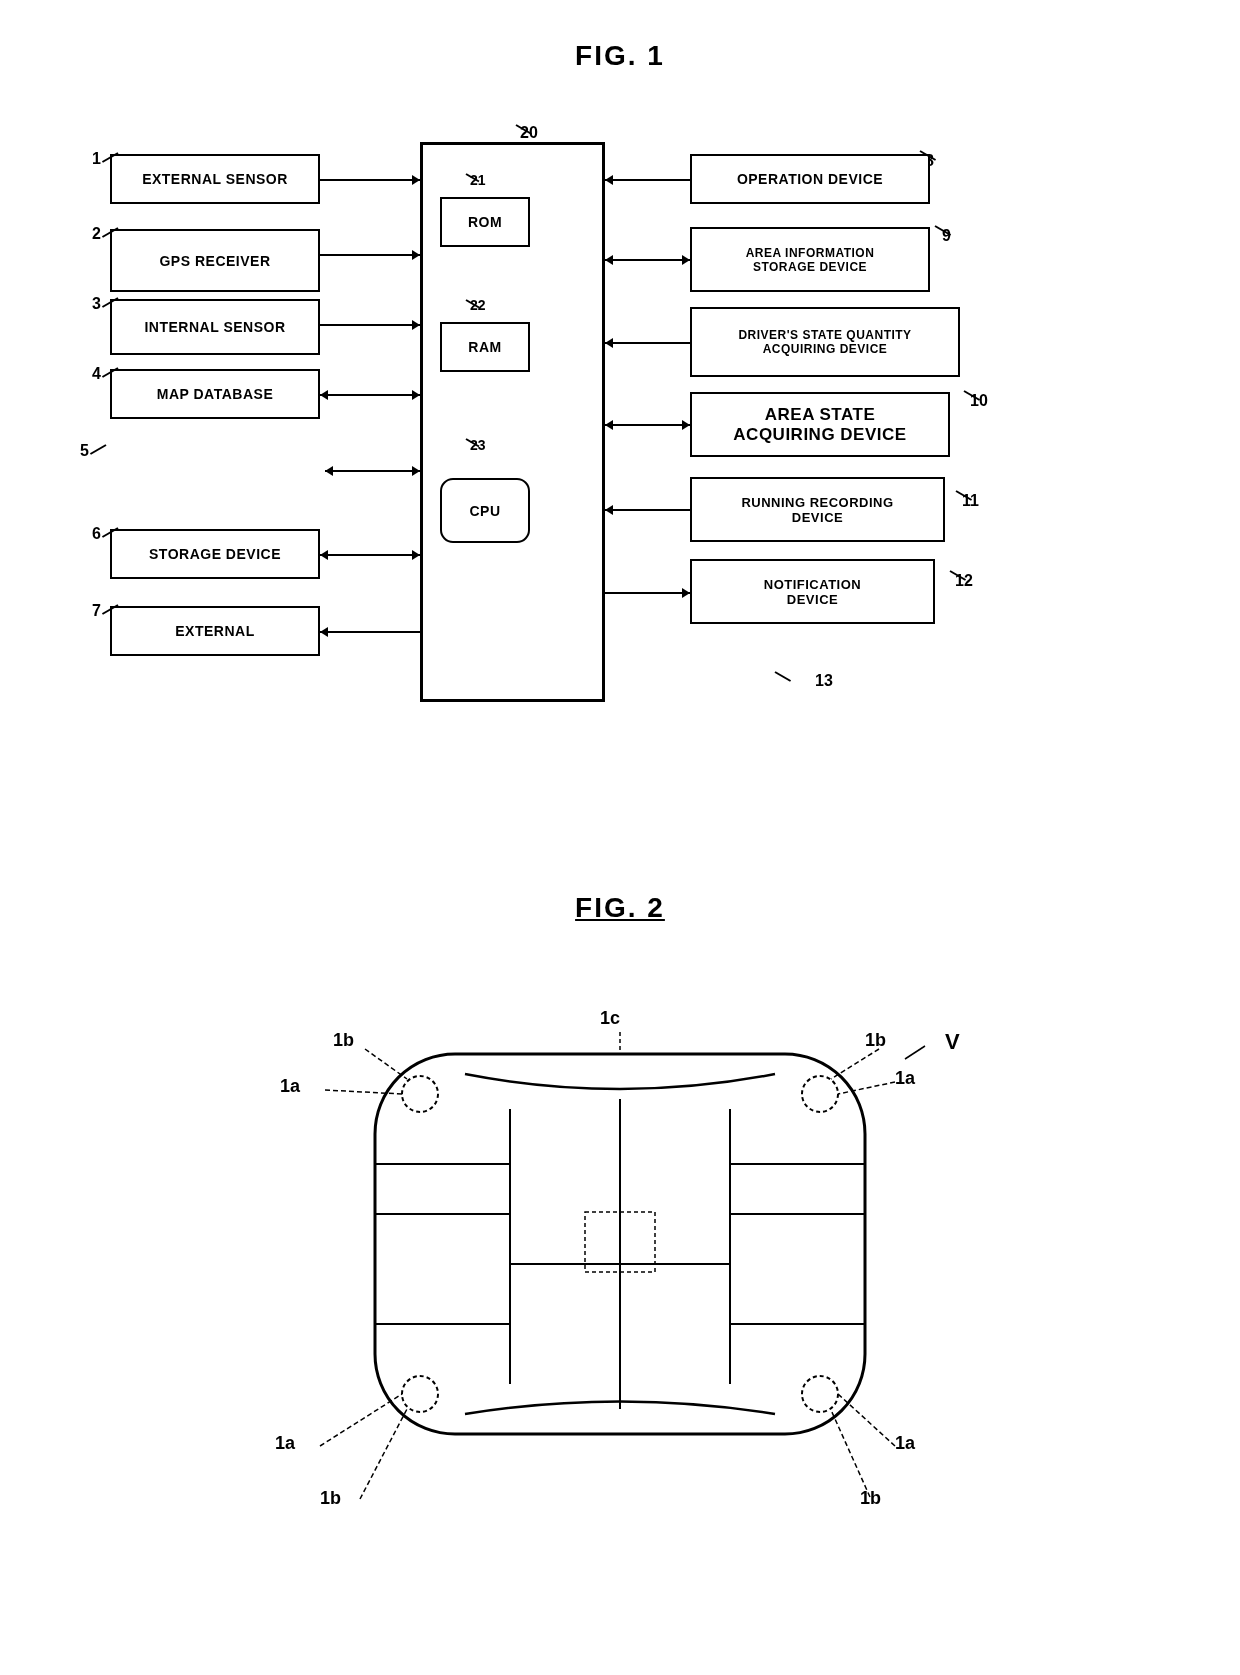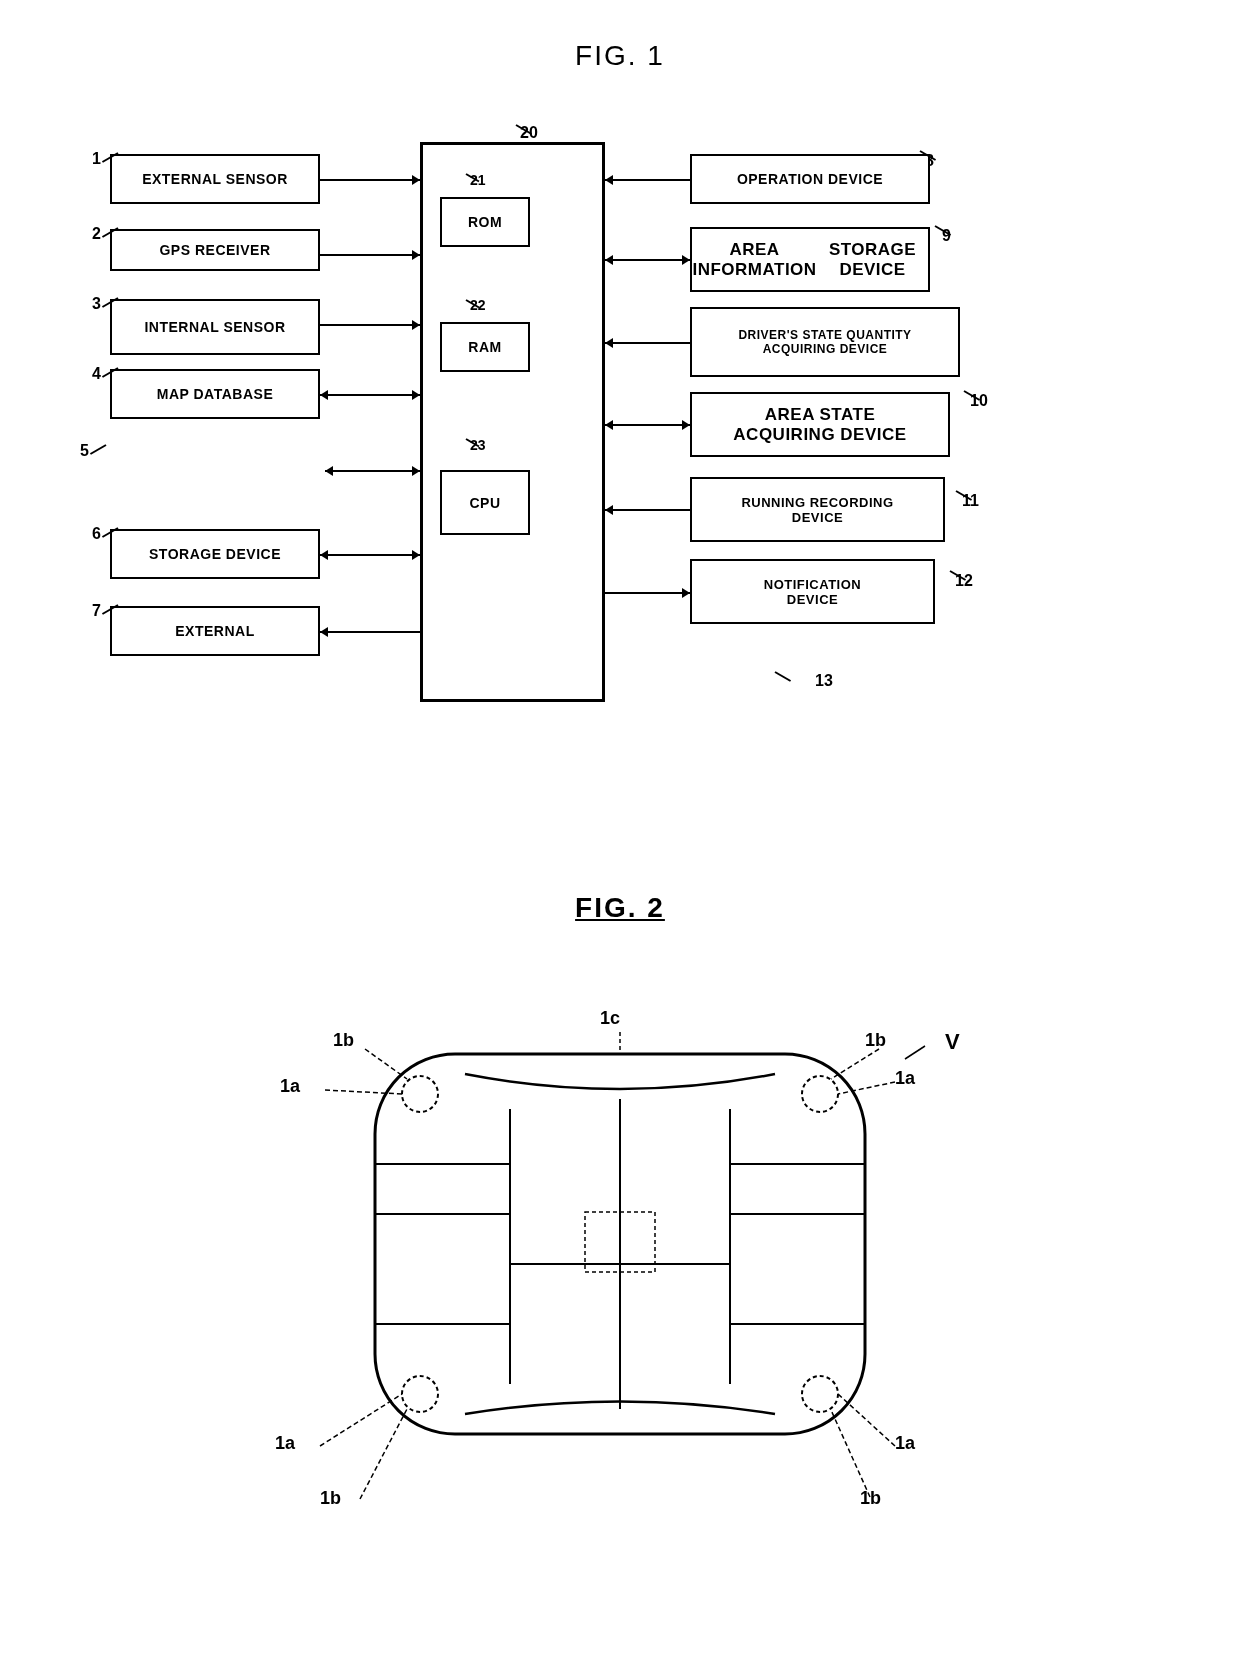--- a/index.html
+++ b/index.html
@@ -16,21 +16,21 @@
       width: 1240px;
       min-height: 1675px;
       background: #fff;
       position: relative;
     }
 
     
     .fig1-title {
       text-align: center;
       font-size: 28px;
-      font-weight: normal;
+      font-weight: bold;
       padding-top: 40px;
       letter-spacing: 2px;
     }
 
     .fig1-container {
       position: relative;
       width: 100%;
       height: 780px;
       margin-top: 10px;
     }
@@ -152,21 +152,21 @@
 
   <span class="label-num" style="left:92px; top:68px;">1</span>
   <span class="label-num" style="left:92px; top:143px;">2</span>
   <span class="label-num" style="left:92px; top:213px;">3</span>
   <span class="label-num" style="left:92px; top:283px;">4</span>
   <span class="label-num" style="left:80px; top:360px;">5</span>
   <span class="label-num" style="left:92px; top:443px;">6</span>
   <span class="label-num" style="left:92px; top:520px;">7</span>
 
   <div class="box" style="left:110px; top:72px; width:210px; height:50px;">EXTERNAL SENSOR</div>
-  <div class="box" style="left:110px; top:147px; width:210px; height:42px;">GPS RECEIVER</div>
+  <div class="box" style="left:110px; top:147px; width:210px; height:63px;">GPS RECEIVER</div>
   <div class="box" style="left:110px; top:217px; width:210px; height:56px;">INTERNAL SENSOR</div>
   <div class="box" style="left:110px; top:287px; width:210px; height:50px;">MAP DATABASE</div>
   <div class="box" style="left:110px; top:447px; width:210px; height:50px;">STORAGE DEVICE</div>
   <div class="box" style="left:110px; top:524px; width:210px; height:50px;">EXTERNAL</div>
 
   <div class="arrow-right" style="left:320px; top:97px; width:100px;"></div>
 
   <div class="arrow-right" style="left:320px; top:172px; width:100px;"></div>
 
   <div class="arrow-right" style="left:320px; top:242px; width:100px;"></div>
@@ -182,32 +182,32 @@
   <div class="ecu-box" style="left:420px; top:60px; width:185px; height:560px;"></div>
 
   <span class="label-num" style="left:520px; top:42px;">20</span>
 
   <div class="box" style="left:440px; top:115px; width:90px; height:50px;">ROM</div>
   <span class="label-num" style="left:470px; top:90px; font-size:14px;">21</span>
 
   <div class="box" style="left:440px; top:240px; width:90px; height:50px;">RAM</div>
   <span class="label-num" style="left:470px; top:215px; font-size:14px;">22</span>
 
-  <div class="box" style="left:440px; top:388px; width:90px; height:65px;">CPU</div>
+  <div class="box" style="left:440px; top:396px; width:90px; height:65px;border-radius:13px;">CPU</div>
   <span class="label-num" style="left:470px; top:355px; font-size:14px;">23</span>
 
   <span class="label-num" style="left:925px; top:70px;">8</span>
   <span class="label-num" style="left:942px; top:145px;">9</span>
   <span class="label-num" style="left:970px; top:310px;">10</span>
   <span class="label-num" style="left:962px; top:410px;">11</span>
   <span class="label-num" style="left:955px; top:490px;">12</span>
   <span class="label-num" style="left:815px; top:590px;">13</span>
 
   <div class="box" style="left:690px; top:72px; width:240px; height:50px;">OPERATION DEVICE</div>
-  <div class="box" style="left:690px; top:145px; width:240px; height:65px; flex-direction:row; font-size:17px;">
+  <div class="box" style="left:690px; top:145px; width:240px; height:65px; flex-direction:column; font-size:12px;">
         <div>AREA INFORMATION</div>
         <div>STORAGE DEVICE</div>
       </div>
   <div class="box" style="left:690px; top:225px; width:270px; height:70px; flex-direction:column; font-size:12px;">
         <div>DRIVER'S STATE QUANTITY</div>
         <div>ACQUIRING DEVICE</div>
       </div>
   <div class="box" style="left:690px; top:310px; width:260px; height:65px; flex-direction:column; font-size:17px;">
         <div>AREA STATE</div>
         <div>ACQUIRING DEVICE</div>

